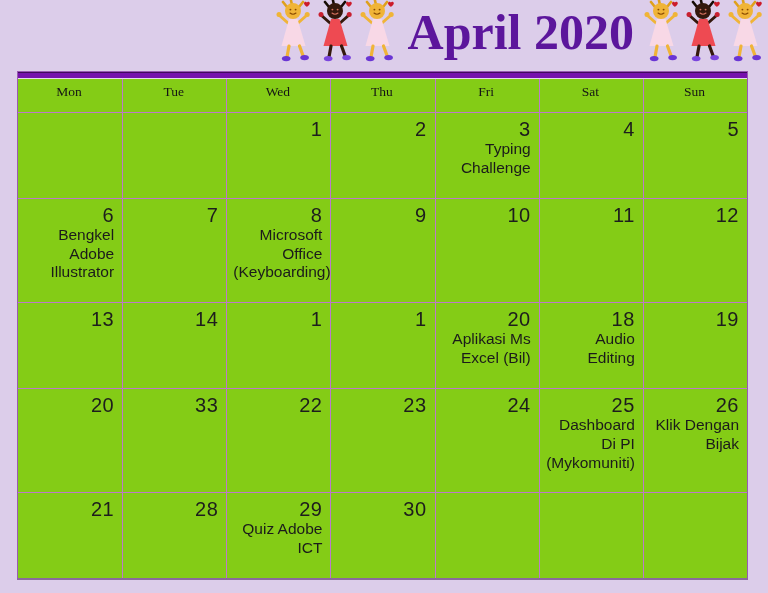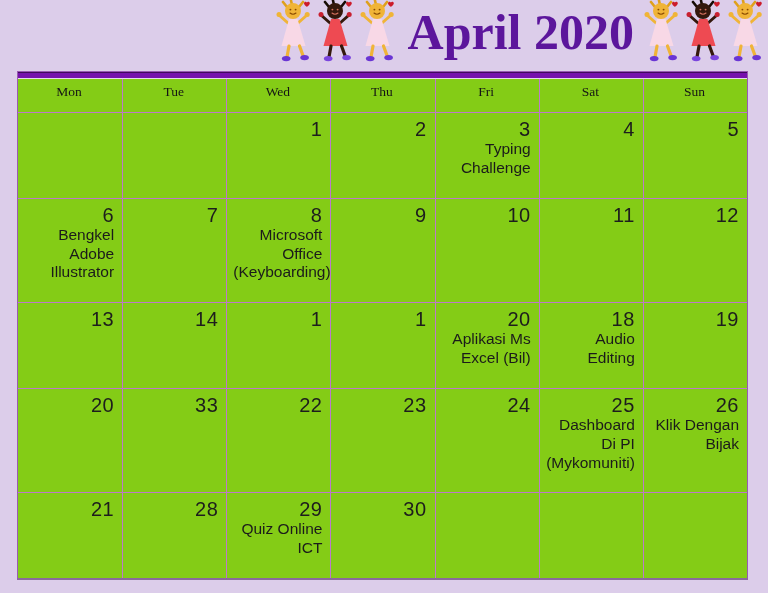--- a/index.html
+++ b/index.html
@@ -331,21 +331,21 @@
       <div class="cal-cell">
         <div class="day-num">21</div>
         <div class="event"></div>
       </div>
       <div class="cal-cell">
         <div class="day-num">28</div>
         <div class="event"></div>
       </div>
       <div class="cal-cell">
         <div class="day-num">29</div>
-        <div class="event">Quiz Online
+        <div class="event">Quiz Adobe
 ICT</div>
       </div>
       <div class="cal-cell">
         <div class="day-num">30</div>
         <div class="event"></div>
       </div>
       <div class="cal-cell">
         <div class="day-num"></div>
         <div class="event"></div>
       </div>

